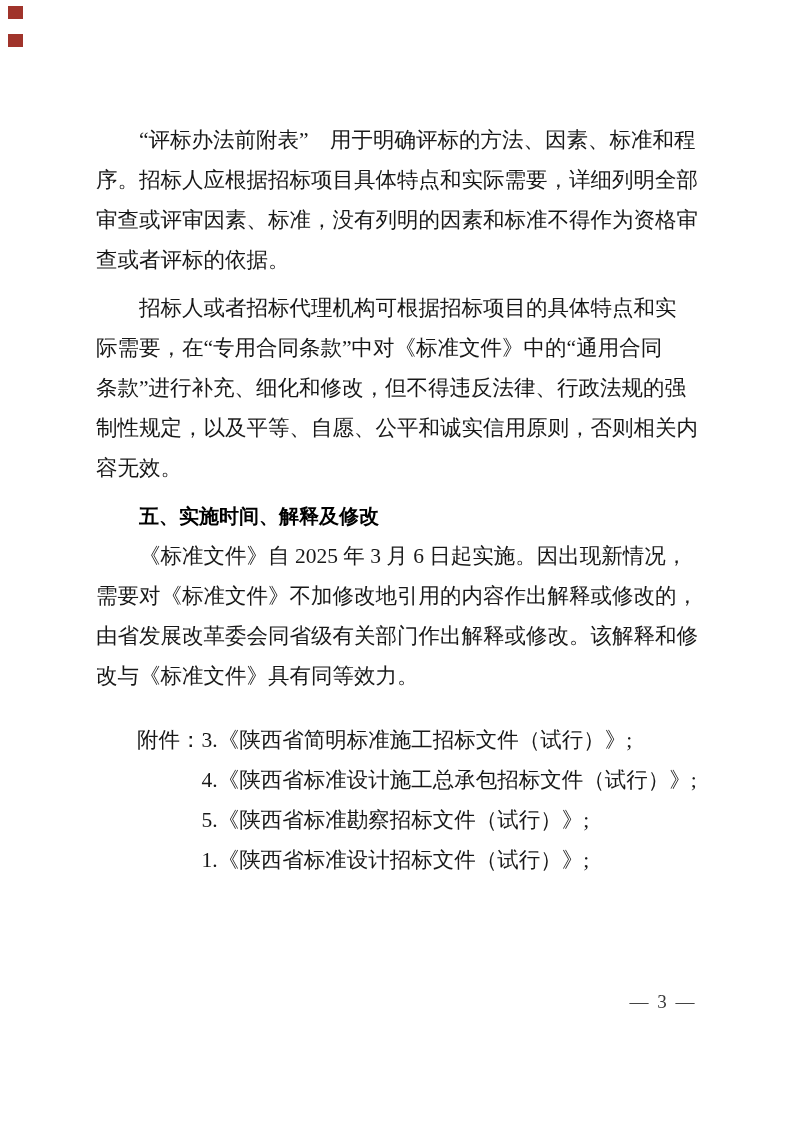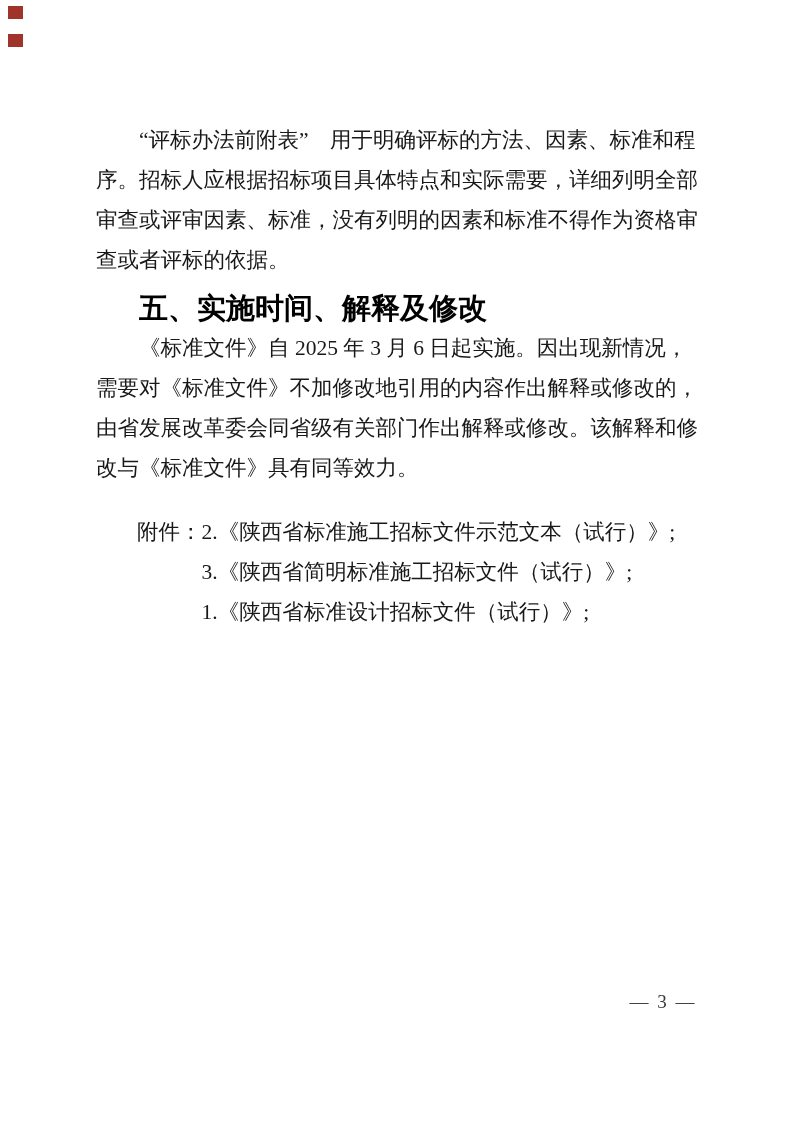--- a/index.html
+++ b/index.html
@@ -35,21 +35,21 @@
     line-height: 40px;
     text-align: left;
     text-indent: 43px;
     white-space: pre-line;
     letter-spacing: 0;
   }
   .heading {
     margin: 0;
     font-family: "Liberation Sans", sans-serif;
     font-weight: bold;
-    font-size: 29px;
+    font-size: 20px;
     line-height: 40px;
     text-indent: 43px;
     color: #000000;
     white-space: nowrap;
   }
   .attachments {
     display: flex;
     align-items: flex-start;
     margin-top: 24px;
     padding-left: 41px;
@@ -87,33 +87,39 @@
   <div class="corner-mark mark1" style="background: rgb(160, 52, 43);"></div>
   <div class="corner-mark mark2" style="background: rgb(160, 52, 43);"></div>
 
   <div class="content">
 
     <p class="para">“评标办法前附表”　用于明确评标的方法、因素、标准和程
 序。招标人应根据招标项目具体特点和实际需要，详细列明全部
 审查或评审因素、标准，没有列明的因素和标准不得作为资格审
 查或者评标的依据。</p>
 
+    <p class="para">招标人或者招标代理机构可根据招标项目的具体特点和实
+际需要，在“专用合同条款”中对《标准文件》中的“通用合同
+条款”进行补充、细化和修改，但不得违反法律、行政法规的强
+制性规定，以及平等、自愿、公平和诚实信用原则，否则相关内
+容无效。</p>
 
     <h2 class="heading">五、实施时间、解释及修改</h2>
 
     <p class="para">《标准文件》自 2025 年 3 月 6 日起实施。因出现新情况，
 需要对《标准文件》不加修改地引用的内容作出解释或修改的，
 由省发展改革委会同省级有关部门作出解释或修改。该解释和修
 改与《标准文件》具有同等效力。</p>
 
     <div class="attachments">
       <span class="att-label">附件：</span>
       <div class="att-items">
-        <div class="att-item">2.《陕西省标准施工招标文件示范文本（试行）》;</div>
         <div class="att-item">3.《陕西省简明标准施工招标文件（试行）》;</div>
+        <div class="att-item">4.《陕西省标准设计施工总承包招标文件（试行）》;</div>
+        <div class="att-item">5.《陕西省标准勘察招标文件（试行）》;</div>
         <div class="att-item">1.《陕西省标准设计招标文件（试行）》;</div>
       </div>
     </div>
 
   </div>
 
   <div class="footer">— 3 —</div>
 
 </div>
 

